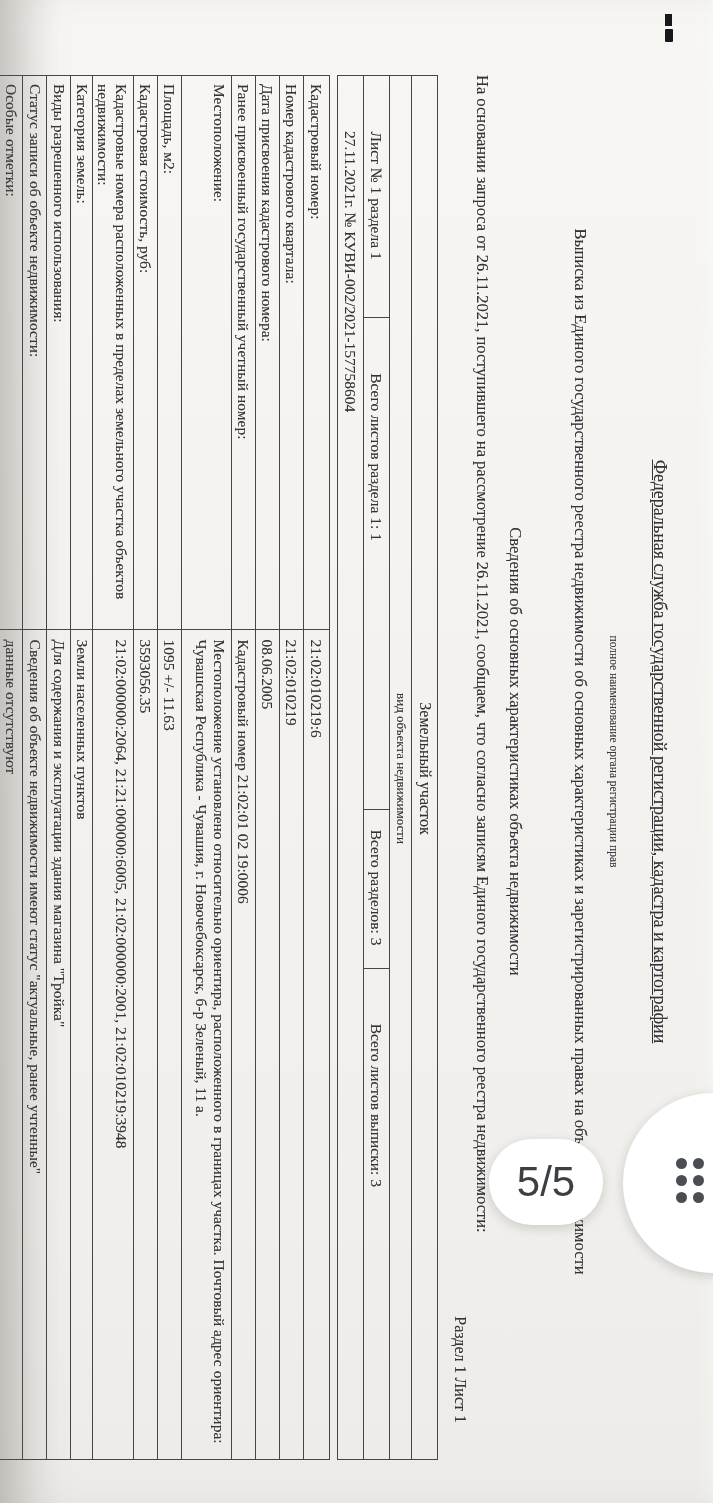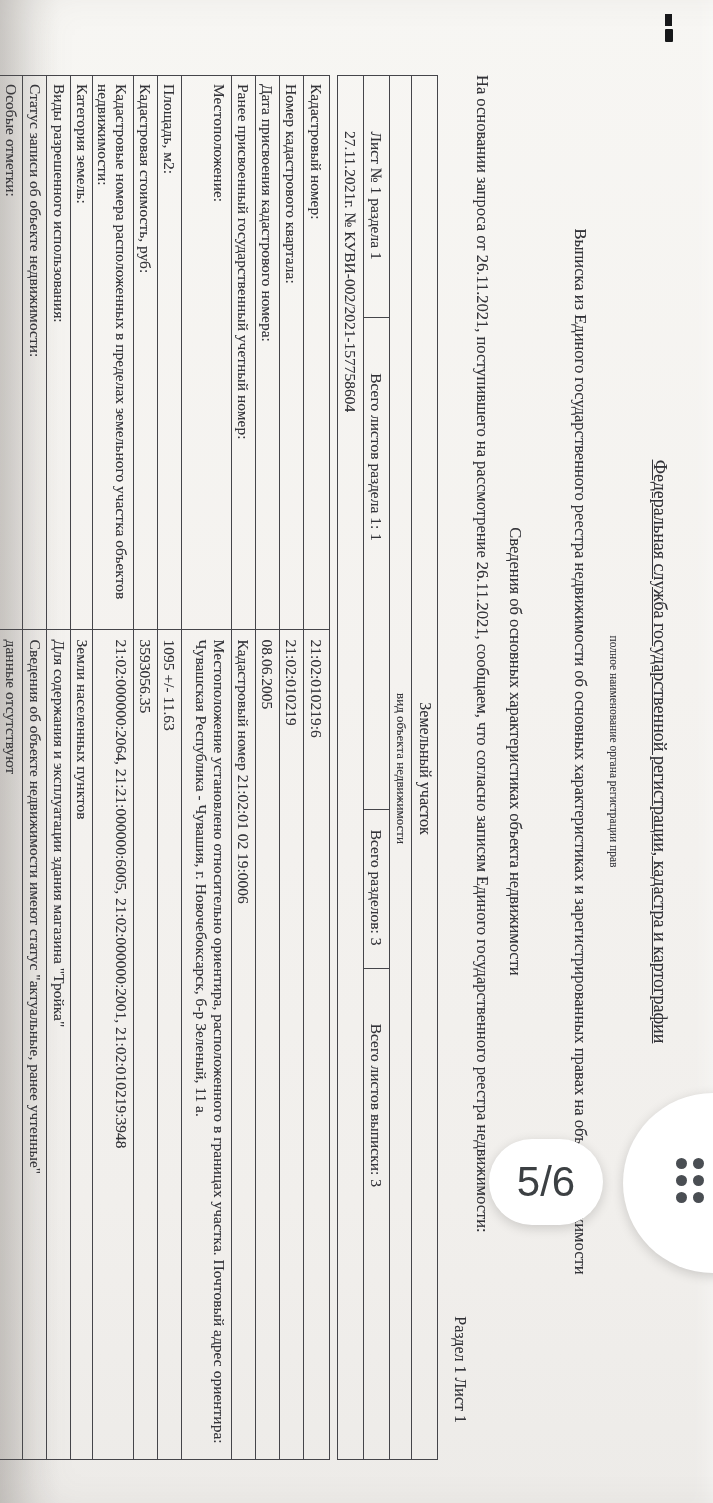--- a/index.html
+++ b/index.html
@@ -168,21 +168,21 @@
     </tbody>
       </table>
   </div>
 </div>
 
 <div class="edge-shade"></div>
 <div class="top-mark"></div>
 <div class="top-mark2"></div>
 
 <div class="pill">
-  <span>5/6</span>
+  <span>5/5</span>
 </div>
 
 <button class="apps-btn">
   <span class="dots">
     <span></span>
       <span></span>
       <span></span>
       <span></span>
       <span></span>
       <span></span>

